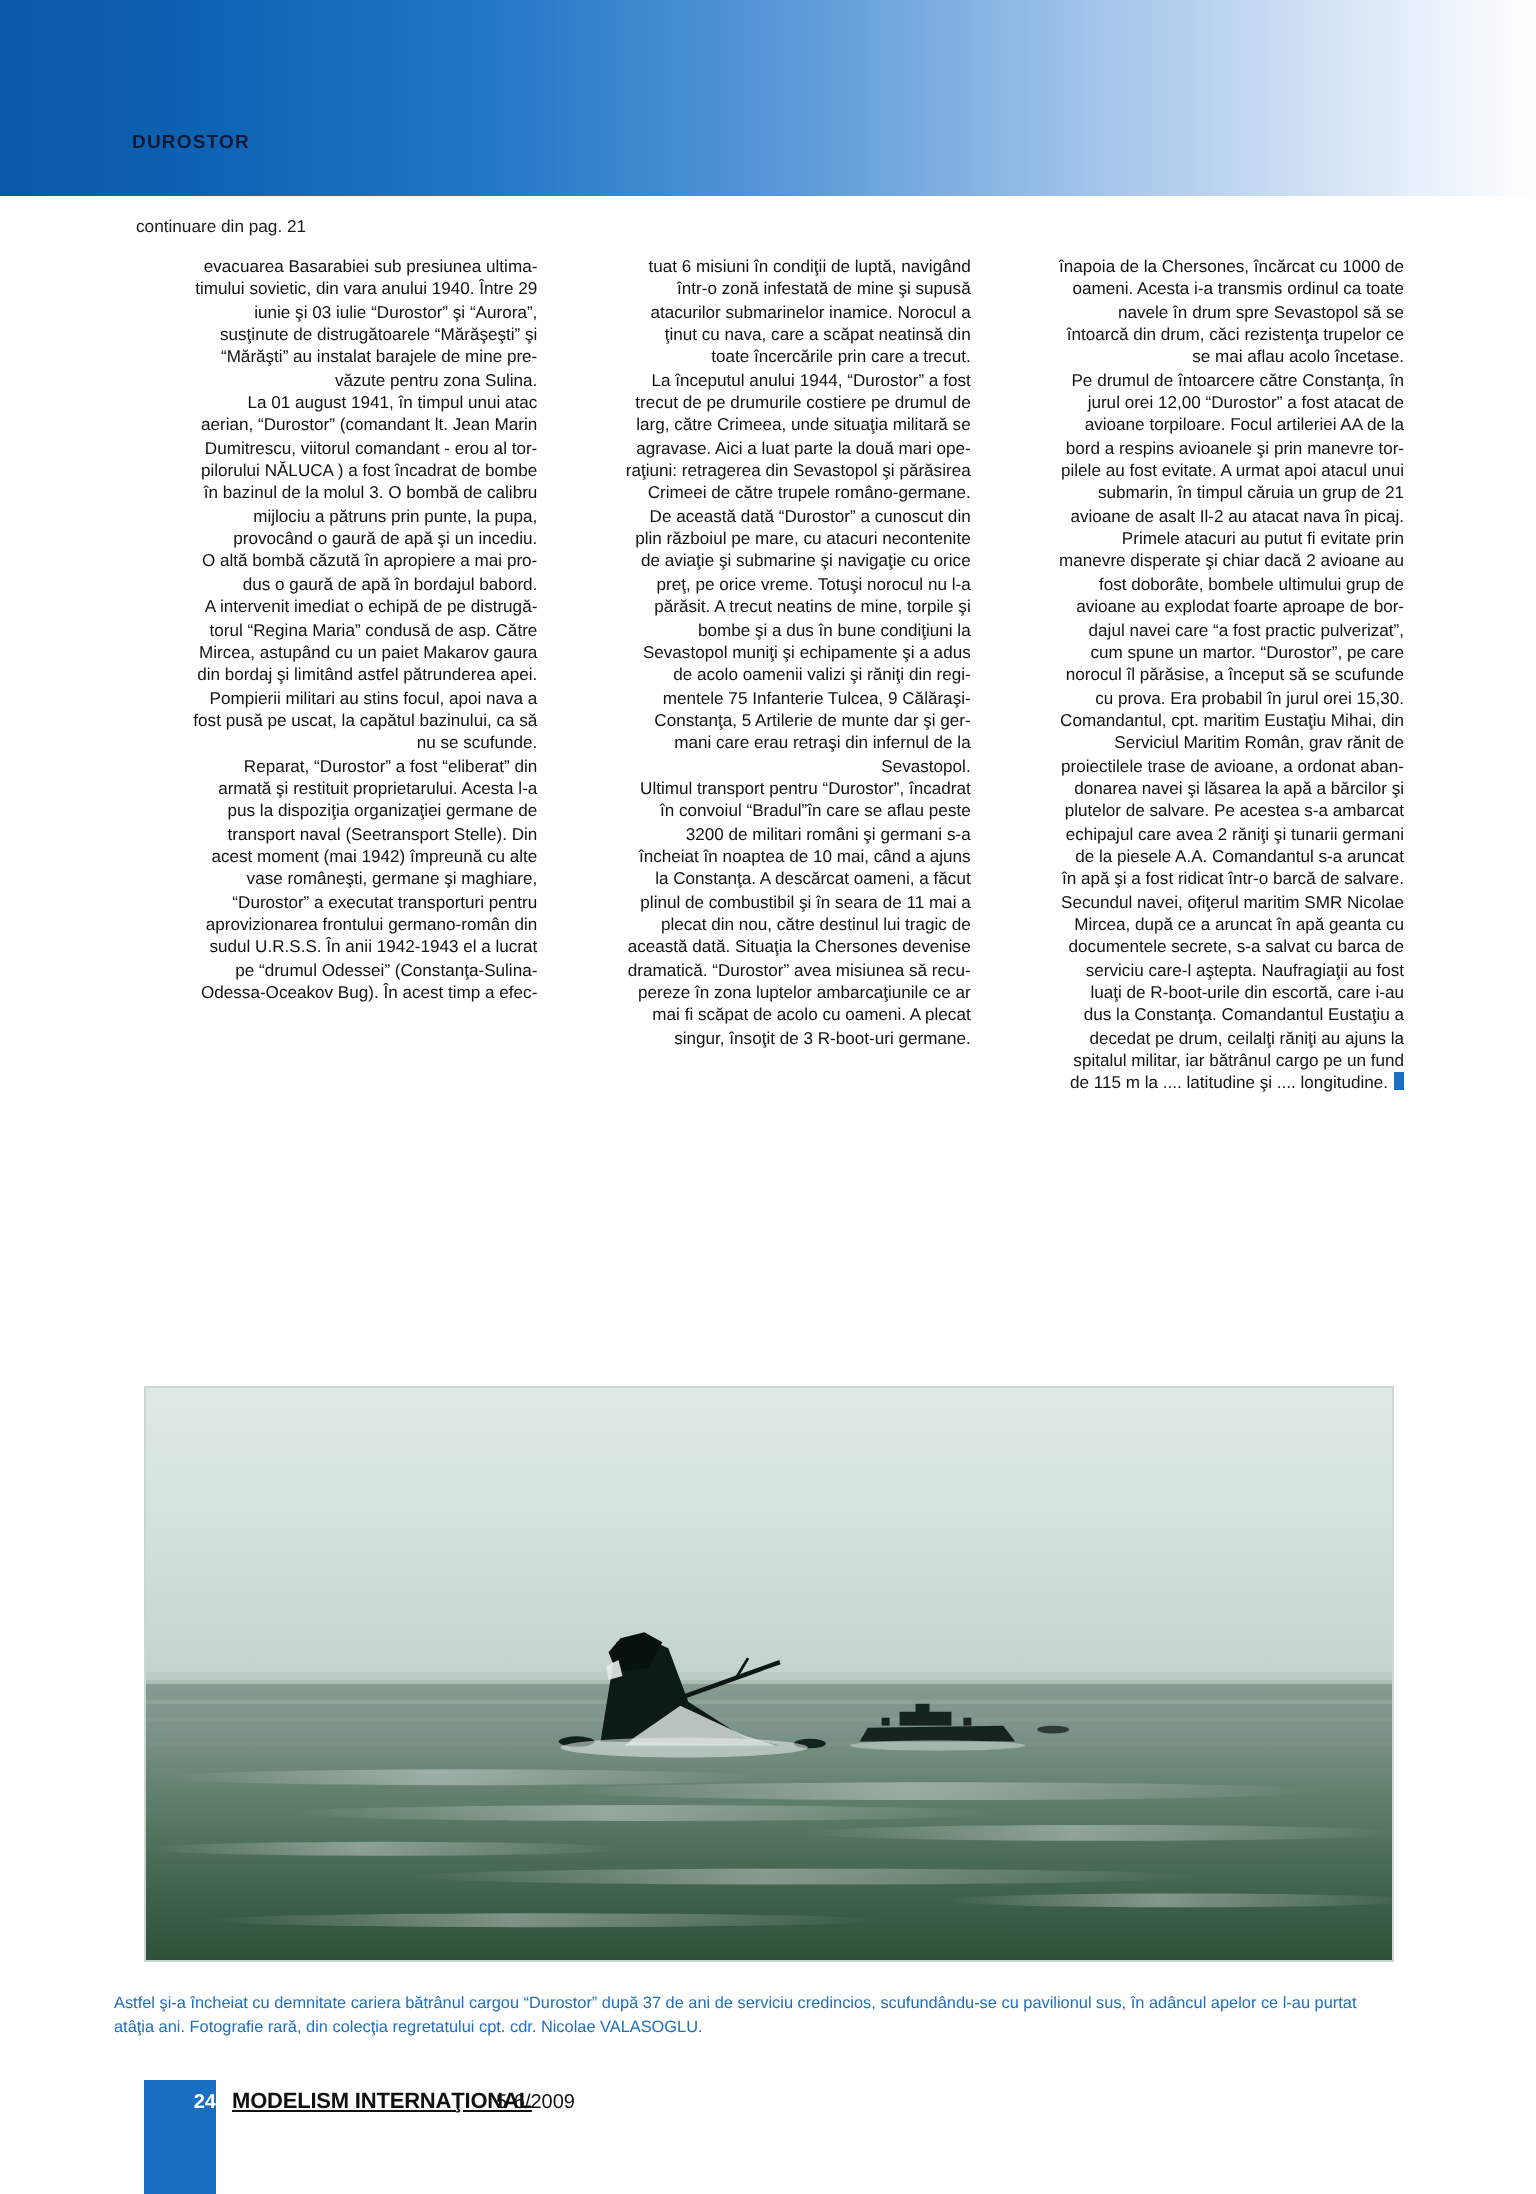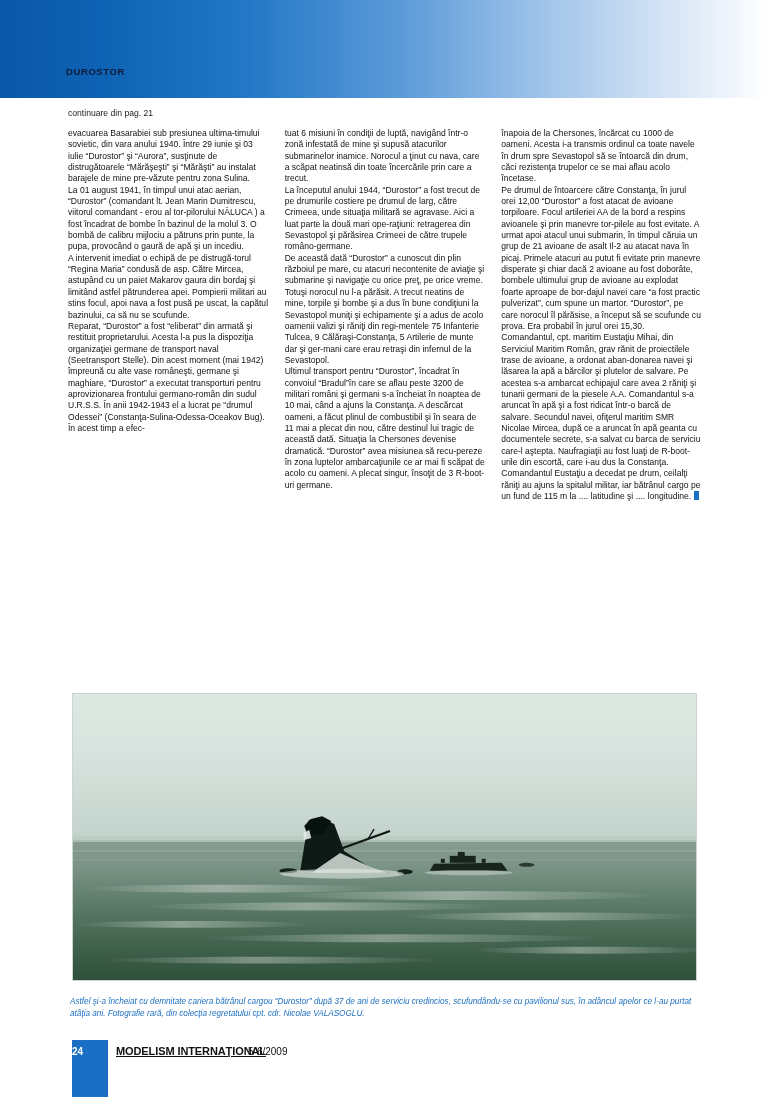--- a/index.html
+++ b/index.html
@@ -63,22 +63,23 @@
     top: 128px;
     width: 634px;
     display: flex;
     gap: 16px;
   }
   .column {
     width: 201px;
     font-size: 8.55px;
     line-height: 11.35px;
     color: #121212;
-    text-align: left;
+    text-align: right;
     hyphens: none;
+    margin-left: 28px;
   }
   .column p {
     margin: 0;
     padding: 0;
   }
   .endmark {
     display: inline-block;
     width: 5px;
     height: 9px;
     background: #1a6fc4;
@@ -96,44 +97,43 @@
     border: 1px solid #c9d6d2;
     box-sizing: border-box;
     overflow: hidden;
     background: #2f5a45;
   }
   #photo-svg { display: block; width: 100%; height: 100%; }
 
   
   #caption {
     position: absolute;
-    left: 70px;
+    left: 57px;
     top: 996px;
     width: 634px;
     font-size: 8.2px;
     line-height: 11.6px;
-    font-style: italic;
     color: #1d6fc0;
   }
 
   
   #footer-box {
     position: absolute;
     left: 72px;
     top: 1040px;
     width: 36px;
     height: 57px;
     background: #1a6fc4;
   }
   #footer-pageno {
     position: absolute;
     left: 72px;
     top: 1046px;
     width: 36px;
-    text-align: left;
+    text-align: right;
     color: #ffffff;
     font-size: 10px;
     font-weight: bold;
   }
   #footer-mag {
     position: absolute;
     left: 116px;
     top: 1045px;
     font-size: 11px;
     font-weight: bold;
@@ -156,20 +156,21 @@
 
   <div id="header-band"></div>
   <div id="header-title">DUROSTOR</div>
 
   <div id="cont-note">continuare din pag. 21</div>
 
   <div id="columns">
     <div class="column">
       <p>evacuarea Basarabiei sub presiunea ultima-timului sovietic, din vara anului 1940. Între 29 iunie şi 03 iulie “Durostor” şi “Aurora”, susţinute de  distrugătoarele “Mărăşeşti” şi “Mărăşti” au instalat barajele de mine pre-văzute pentru zona Sulina.</p>
       <p>La 01 august 1941, în timpul unui atac aerian, “Durostor” (comandant lt. Jean Marin Dumitrescu, viitorul comandant - erou al tor-pilorului NĂLUCA ) a fost încadrat de bombe în bazinul de la molul 3. O bombă de calibru mijlociu a pătruns prin punte, la pupa, provocând o gaură de apă şi un incediu.</p>
+      <p>O altă bombă căzută în apropiere a mai pro-dus o gaură de apă în bordajul babord.</p>
       <p>A intervenit imediat o echipă de pe distrugă-torul “Regina Maria” condusă de asp. Către Mircea, astupând cu un paiet Makarov gaura din bordaj şi limitând astfel pătrunderea apei. Pompierii militari au stins focul, apoi nava a fost pusă pe uscat, la capătul bazinului, ca să nu se scufunde.</p>
       <p>Reparat, “Durostor” a fost “eliberat” din armată şi restituit proprietarului. Acesta l-a pus la dispoziţia organizaţiei germane de transport naval (Seetransport Stelle). Din acest moment (mai 1942) împreună cu alte vase româneşti, germane şi maghiare, “Durostor” a executat transporturi pentru aprovizionarea frontului germano-român din sudul U.R.S.S. În anii 1942-1943 el a lucrat pe “drumul Odessei” (Constanţa-Sulina-Odessa-Oceakov Bug). În acest timp a efec-</p>
     </div>
     <div class="column">
       <p>tuat 6 misiuni în condiţii de luptă, navigând într-o zonă infestată de mine şi supusă atacurilor submarinelor inamice. Norocul a ţinut cu nava, care a scăpat neatinsă din toate încercările prin care a trecut.</p>
       <p>La începutul anului 1944, “Durostor” a fost trecut de pe drumurile costiere pe drumul de larg, către Crimeea, unde situaţia militară se agravase. Aici a luat parte la două mari ope-raţiuni: retragerea din Sevastopol şi părăsirea Crimeei de către trupele româno-germane.</p>
       <p>De această dată “Durostor” a cunoscut din plin războiul pe mare, cu atacuri necontenite de aviaţie şi submarine şi navigaţie cu orice preţ, pe orice vreme. Totuşi norocul nu l-a părăsit. A trecut neatins de mine, torpile şi bombe şi a dus în bune condiţiuni la Sevastopol muniţi şi echipamente şi a adus de acolo oamenii valizi şi răniţi din regi-mentele 75 Infanterie Tulcea, 9 Călăraşi-Constanţa, 5 Artilerie de munte dar şi ger-mani care erau retraşi din infernul de la Sevastopol.</p>
       <p>Ultimul transport pentru “Durostor”, încadrat în convoiul “Bradul”în care se aflau peste 3200 de militari români şi germani s-a încheiat în noaptea de 10 mai, când a ajuns la Constanţa. A descărcat oameni, a făcut plinul de combustibil şi în seara de 11 mai a plecat din nou, către destinul lui tragic de această dată. Situaţia la Chersones devenise dramatică. “Durostor” avea misiunea să recu-pereze în zona luptelor ambarcaţiunile ce ar mai fi scăpat de acolo cu oameni. A plecat singur, însoţit de 3 R-boot-uri germane.</p>
     </div>
     <div class="column">

